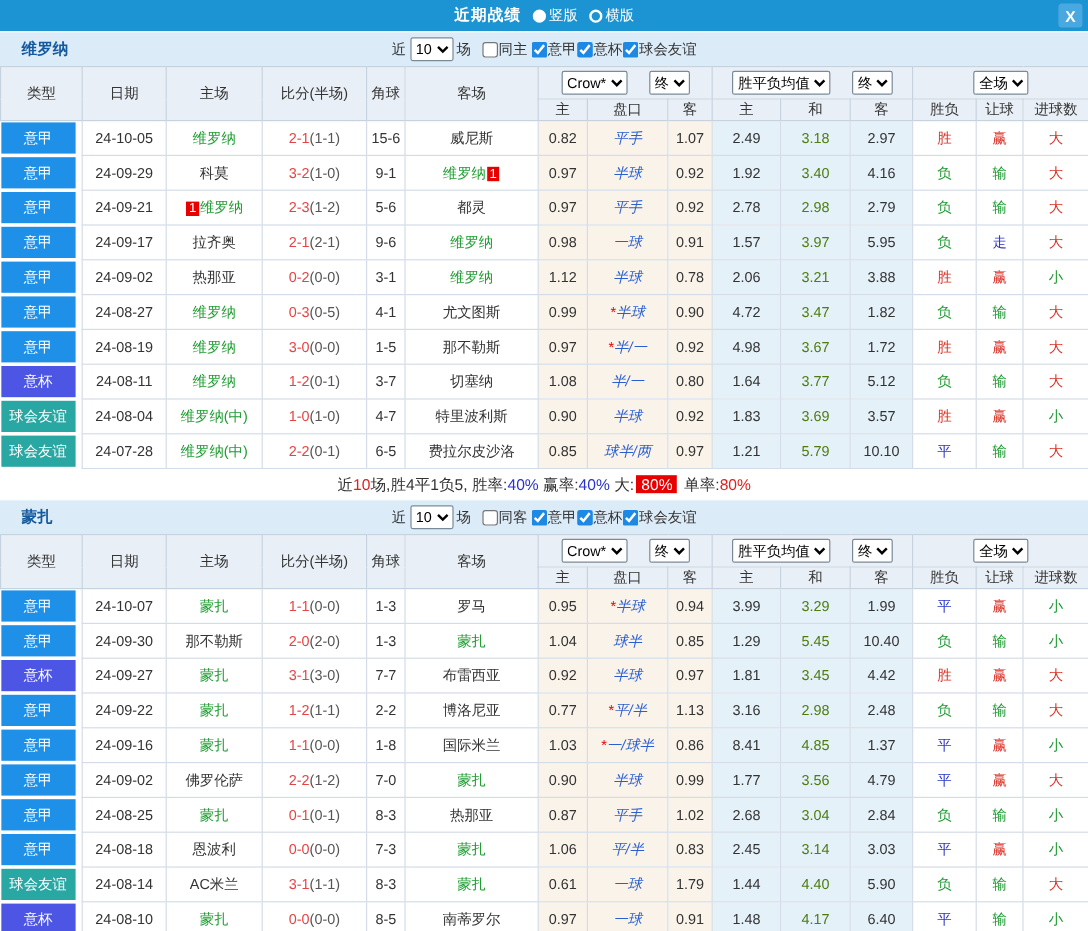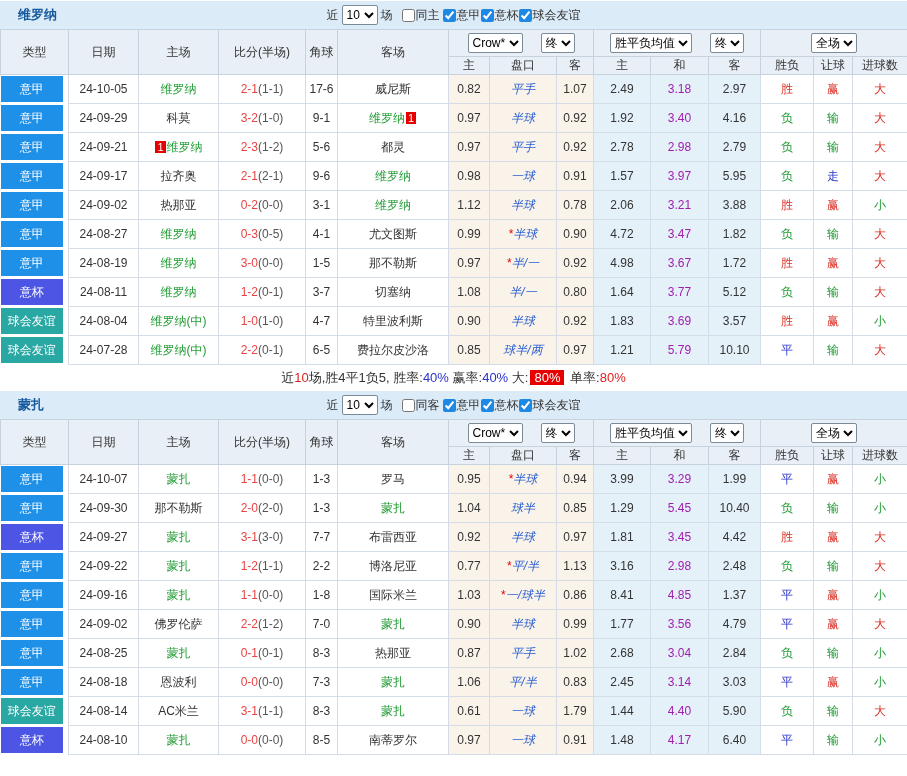--- a/index.html
+++ b/index.html
@@ -34,33 +34,41 @@
   td.c-type{border:none;background:#fff;}
   .pill{height:26px;margin:1px 5px 1px 0;color:#fff;display:flex;align-items:center;justify-content:center;}
   td.c-cream{background:#faf3ea;}
   td.c-blue{background:#e5f1f9;}
   .team-green{color:#1f9c32;}
   .score-main{color:#e64444;}
   .score-half{color:#555;}
   .badge{background:#e60000;color:#fff;font-size:11px;padding:0 2px;margin:0 1px;}
   .star{color:#e60000;}
   .pan-text{color:#2a5fd0;font-style:italic;}
-  .mid-blue{color:#a21caf;}
+  .mid-blue{color:#4d7c0f;}
 
   
   .summary{height:25px;display:flex;align-items:center;justify-content:center;font-size:13px;background:#fff;}
   .summary span{white-space:pre;}
   .sm-red{color:#e02020;}
   .sm-blue{color:#2b32cc;}
   .sm-badge-red{background:#e60000;color:#fff;padding:0 4px;margin:0 2px;}
 </style>
 </head>
 <body>
 
 <div class="window">
+  <div class="titlebar">
+    <span class="title">近期战绩</span>
+    <span class="radio filled"></span>
+    <span class="radio-label">竖版</span>
+    <span class="radio"></span>
+    <span class="radio-label">横版</span>
+    <span class="close-btn">X</span>
+  </div>
   <div id="sections">
   <section class="team-section">
     <div class="filter-row">
       <span class="team-name">维罗纳</span>
       <div class="filter-controls">
         <span>近</span>
         <select><option>10</option></select>
         <span>场</span>
         <label style="margin-left:6px;">
           <input type="checkbox" style="">
@@ -139,21 +147,21 @@
         </tr>
       </thead>
       <tbody>
             <tr>
               <td class="c-type">
                 <div class="pill" style="background: rgb(30, 144, 232);">意甲</div>
               </td>
               <td>24-10-05</td>
               <td><span class="team-green">维罗纳</span></td>
               <td><span class="score-main">2-1</span><span class="score-half">(1-1)</span></td>
-              <td>17-6</td>
+              <td>15-6</td>
               <td><span>威尼斯</span></td>
               <td class="c-cream">0.82</td>
               <td class="c-cream"><span class="pan-text">平手</span></td>
               <td class="c-cream">1.07</td>
               <td class="c-blue">2.49</td>
               <td class="c-blue mid-blue">3.18</td>
               <td class="c-blue">2.97</td>
               <td style="color: rgb(217, 48, 37);">胜</td>
               <td style="color: rgb(217, 48, 37);">赢</td>
               <td style="color: rgb(217, 48, 37);">大</td>

